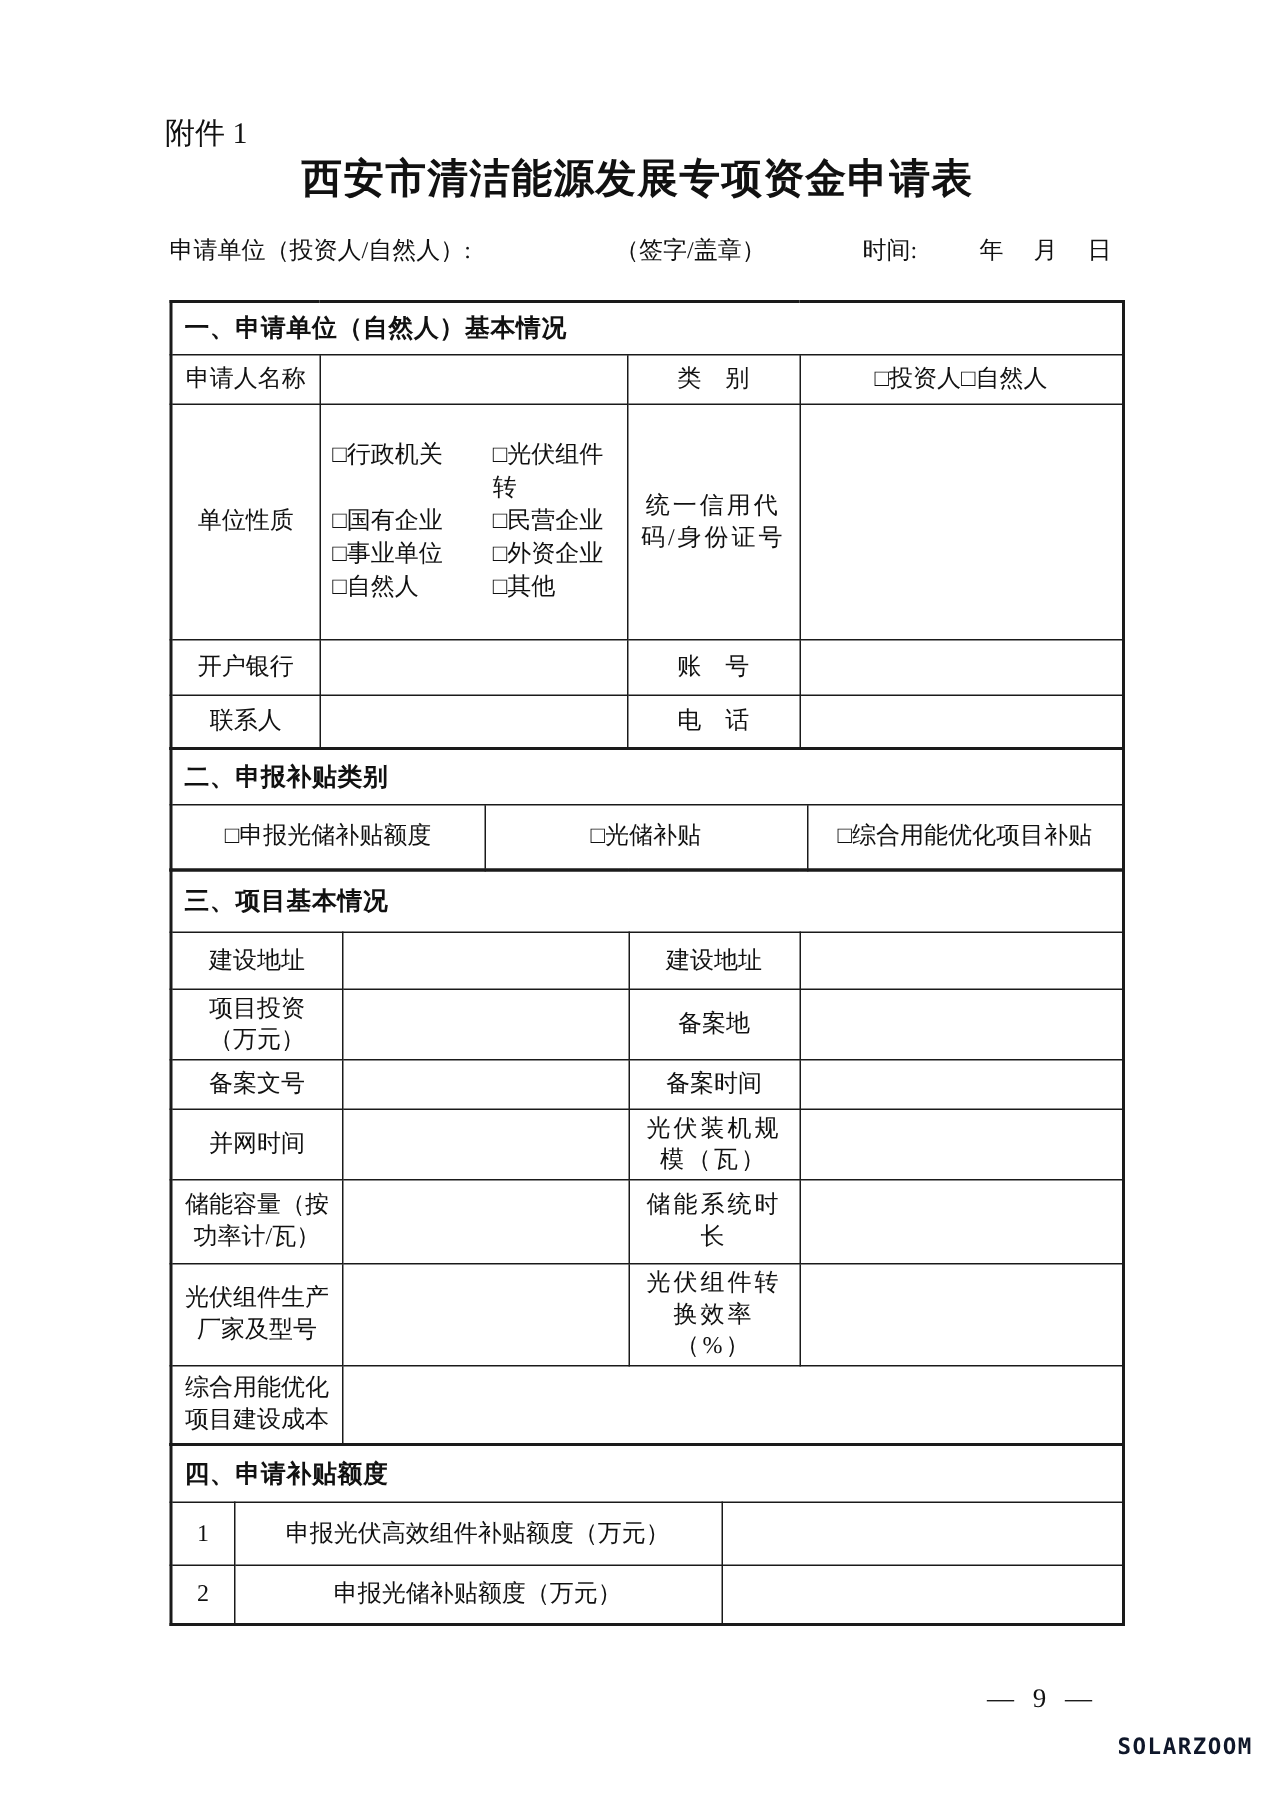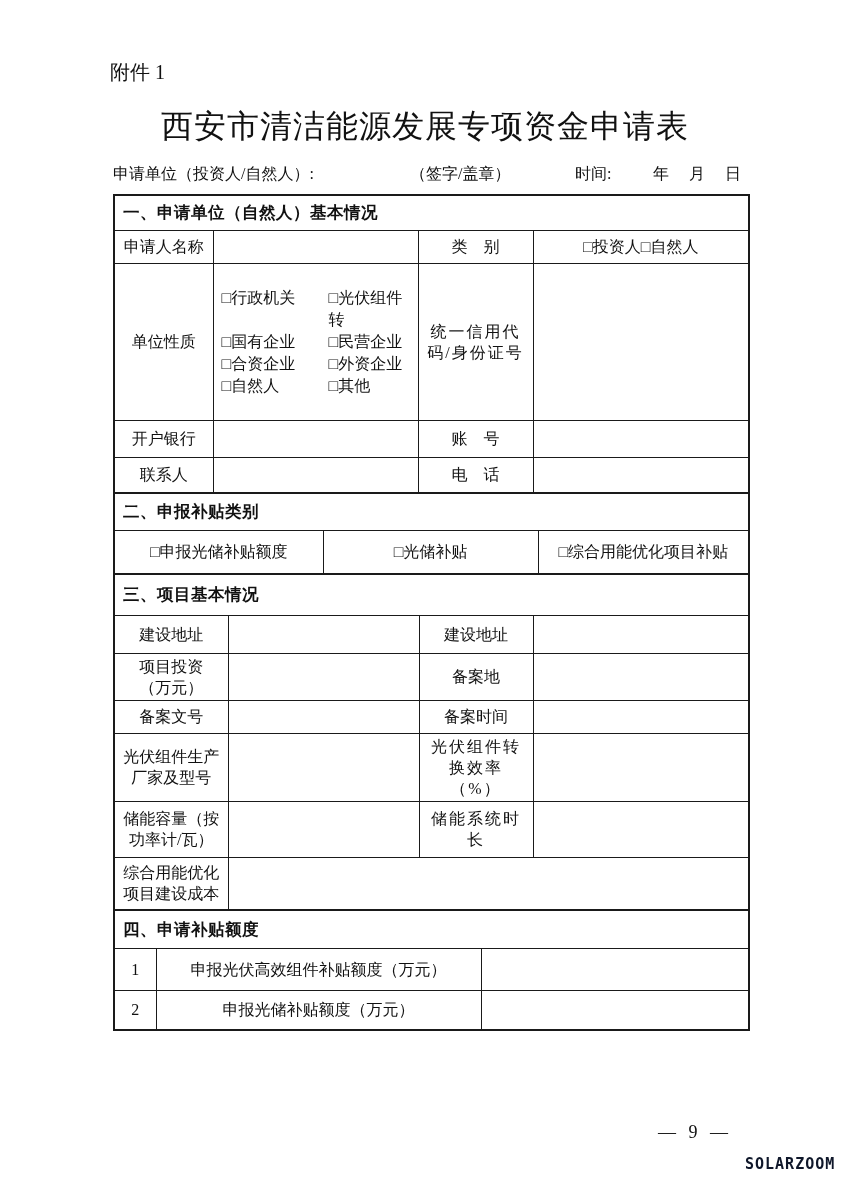--- a/index.html
+++ b/index.html
@@ -1,52 +1,51 @@
 <!DOCTYPE html>
 <html><head>
 <meta charset="utf-8">
 <style>
   html,body{margin:0;padding:0;background:#e8e8e8;}
   .page{
     position:relative;
     width:850px;height:1202px;
     background:#ffffff;
     box-sizing:border-box;
-    padding-top:59px;
+    padding-top:76px;
     font-family:"Liberation Serif","DejaVu Serif",serif;
     color:#111;
     overflow:hidden;
     margin:0 auto;
   }
   .attachment{
     margin-left:110px;
     font-size:20px;
     line-height:26px;
   }
   .doc-title{
-    margin-top:24px;
     text-align:center;
-    font-size:32px;
+    font-size:27px;
     line-height:34px;
-    font-weight:normal;
+    font-weight:bold;
     letter-spacing:1px;
   }
   .caption{
     position:relative;
     margin:21px 0 0 113px;
     width:635px;
     height:21px;
     font-size:16px;
   }
   .caption span{position:absolute;top:0;white-space:nowrap;}
   .cap-applicant{left:0;}
   .cap-sign{left:297px;}
   .cap-time{left:462px;text-align:right;}
   .cap-date{left:540px;letter-spacing:2px;}
-  .form{margin:9px 0 0 113px;width:635px;}
+  .form{margin:22px 0 0 113px;width:635px;}
   table{
     border-collapse:collapse;
     table-layout:fixed;
     width:635px;
     border:2px solid #1a1a1a;
   }
   table + table{margin-top:-2px;}
   td{
     border:1px solid #1a1a1a;
     font-size:16px;
@@ -125,21 +124,21 @@
         <td>□投资人□自然人</td>
       </tr>
       <tr style="height:89px">
         <td>单位性质</td>
         <td class="nature">
           <div class="nature-grid">
             <span>□行政机关</span>
             <span>□光伏组件转</span>
             <span>□国有企业</span>
             <span>□民营企业</span>
-            <span>□合资企业</span>
+            <span>□事业单位</span>
             <span>□外资企业</span>
             <span>□自然人</span>
             <span>□其他</span>
           </div>
         </td>
         <td class="ls2">统一信用代
 码/身份证号</td>
         <td></td>
       </tr>
       <tr style="height:37px">
@@ -198,34 +197,41 @@
         <td></td>
         <td>备案地</td>
         <td></td>
       </tr>
       <tr style="height:33px">
         <td>备案文号</td>
         <td></td>
         <td>备案时间</td>
         <td></td>
       </tr>
+      <tr style="height:44px">
+        <td>并网时间</td>
+        <td></td>
+        <td class="ls2">光伏装机规
+模（瓦）</td>
+        <td></td>
+      </tr>
+      <tr style="height:56px">
+        <td>储能容量（按
+功率计/瓦）</td>
+        <td></td>
+        <td class="ls2">储能系统时
+长</td>
+        <td></td>
+      </tr>
       <tr style="height:54px">
         <td>光伏组件生产
 厂家及型号</td>
         <td></td>
         <td class="ls2">光伏组件转
 换效率（%）</td>
-        <td></td>
-      </tr>
-      <tr style="height:56px">
-        <td>储能容量（按
-功率计/瓦）</td>
-        <td></td>
-        <td class="ls2">储能系统时
-长</td>
         <td></td>
       </tr>
       <tr style="height:53px">
         <td>综合用能优化
 项目建设成本</td>
         <td colspan="3"></td>
       </tr>
     </tbody>
       </table>
 

